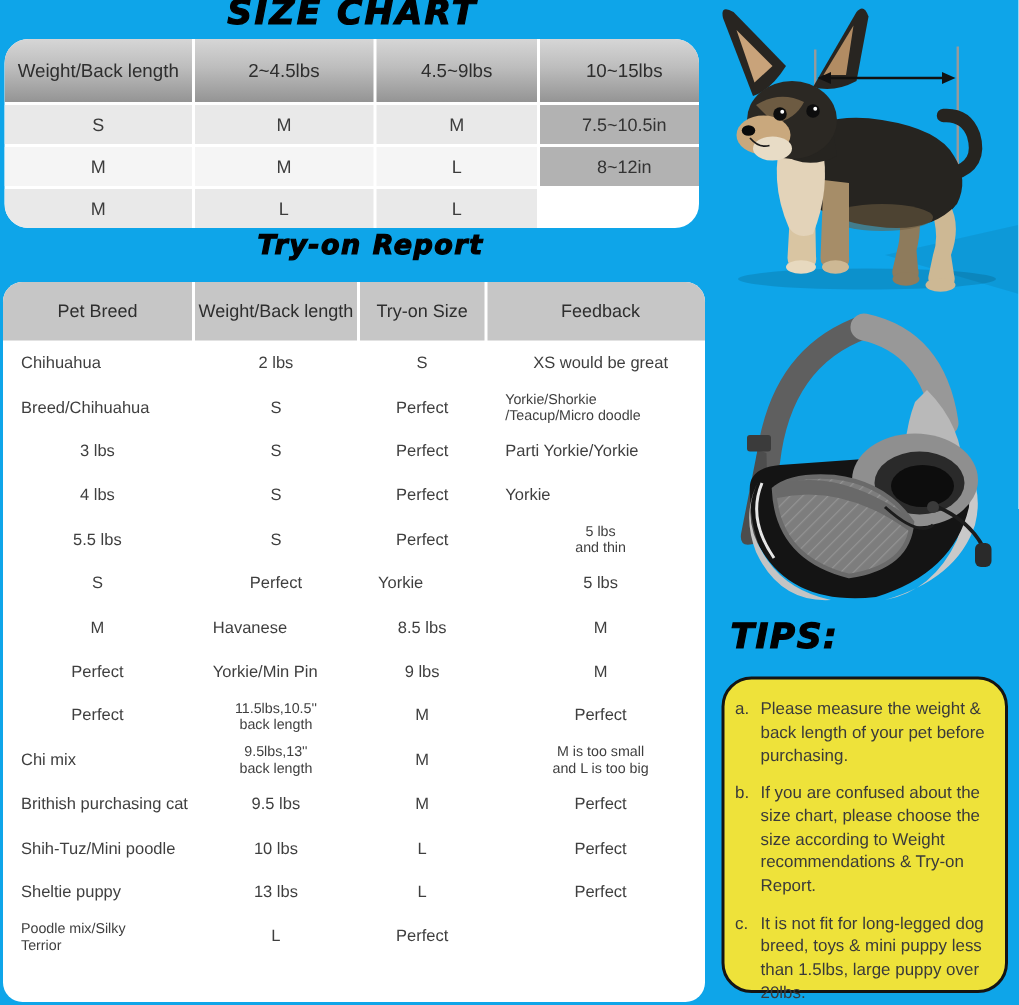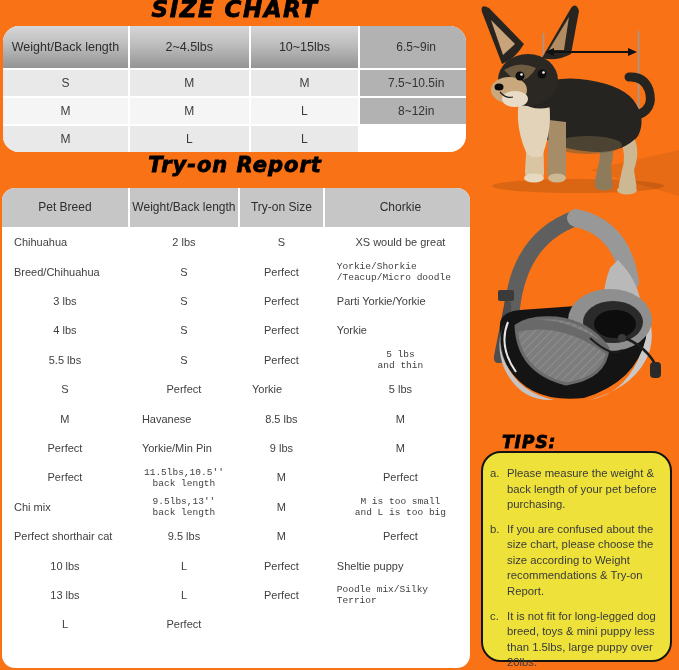--- a/index.html
+++ b/index.html
@@ -1,25 +1,25 @@
 <!DOCTYPE html>
 <html><head>
 <meta charset="utf-8">
 <style>
   html,body{margin:0;padding:0;background:#fff;}
-  .canvas{position:relative;width:679px;height:670px;background:#f97316;overflow:hidden;
+  .canvas{position:relative;width:679px;height:670px;background:#0ea5e9;overflow:hidden;
           font-family:"Liberation Sans","DejaVu Sans",sans-serif;color:#3c3c3c;}
 
   
   .big-title{position:absolute;text-align:center;font-family:"DejaVu Sans",sans-serif;
              font-weight:bold;font-style:italic;color:#000;-webkit-text-stroke:0.8px #000;
              letter-spacing:1.5px;white-space:nowrap;}
   .t-sizechart{left:0;top:-4px;width:470px;font-size:23px;}
-  .t-tryon{left:0;top:153px;width:470px;font-size:21px;letter-spacing:1px;}
-  .t-tips{left:487px;top:432px;width:120px;text-align:left;font-size:17px;letter-spacing:1px;margin-left:15px;}
+  .t-tryon{left:12px;top:153px;width:470px;font-size:18px;letter-spacing:1px;}
+  .t-tips{left:487px;top:412px;width:120px;text-align:left;font-size:23px;letter-spacing:1px;}
 
   
   .sc-table{position:absolute;left:3px;top:26px;width:463px;height:126px;
             display:grid;grid-template-columns:27% 25.6% 23.3% 24.1%;
             grid-template-rows:42px 1fr 1fr 1fr;gap:2px;background:#fff;
             border-radius:16px;overflow:hidden;}
   .cell{display:flex;align-items:center;justify-content:center;text-align:center;
         white-space:pre-line;line-height:1.2;}
   .sc-head{background:linear-gradient(180deg,#d6d6d6 0%,#bdbdbd 45%,#949494 100%);
            font-size:12.5px;color:#2e2e2e;}
@@ -28,21 +28,21 @@
   .sc-val-b{background:#f5f5f5;font-size:12px;}
 
   
   .tr-table{position:absolute;left:2px;top:188px;width:468px;height:480px;
             display:grid;grid-template-columns:26.9% 23.1% 17.7% 32.3%;
             grid-template-rows:39px repeat(15,1fr);gap:2px;background:#fff;
             border-radius:13px;overflow:hidden;}
   .tr-head{background:#c6c6c6;font-size:12px;color:#2e2e2e;}
   .tr-cell{font-size:11px;color:#3f3f3f;}
   .tr-breed{justify-content:flex-start;text-align:left;padding-left:12px;font-size:11px;}
-  .small{font-size:9.5px !important;line-height:1.2;font-family:Liberation Mono, monospace;}
+  .small{font-size:9.5px !important;line-height:1.2;}
 
   
   .dog-fig{position:absolute;left:470px;top:0;width:209px;height:196px;}
   .bag-fig{position:absolute;left:472px;top:198px;width:206px;height:215px;}
 
   
   .tips-box{position:absolute;left:481px;top:451px;width:191px;height:211px;box-sizing:border-box;
             background:#eee23a;border:2.5px solid #141414;border-radius:20px;
             padding:13px 8px 8px 7px;}
   .tip{display:flex;gap:4px;margin-bottom:9px;font-size:11.3px;color:#3a3a3a;line-height:1.38;}
@@ -51,42 +51,42 @@
 </head>
 <body>
 
 <div class="canvas">
 
   <div class="big-title t-sizechart">SIZE CHART</div>
 
   <div class="sc-table" id="sc-table">
       <div class="cell sc-head">Weight/Back length</div>
       <div class="cell sc-head">2~4.5lbs</div>
+      <div class="cell sc-head">4.5~9lbs</div>
       <div class="cell sc-head">10~15lbs</div>
-      <div class="cell sc-rowlabel">6.5~9in</div>
       <div class="cell sc-val-a">S</div>
       <div class="cell sc-val-a">M</div>
       <div class="cell sc-val-a">M</div>
       <div class="cell sc-rowlabel">7.5~10.5in</div>
       <div class="cell sc-val-b">M</div>
       <div class="cell sc-val-b">M</div>
       <div class="cell sc-val-b">L</div>
       <div class="cell sc-rowlabel">8~12in</div>
       <div class="cell sc-val-a">M</div>
       <div class="cell sc-val-a">L</div>
       <div class="cell sc-val-a">L</div>
     </div>
 
   <div class="big-title t-tryon">Try-on Report</div>
 
   <div class="tr-table" id="tr-table">
       <div class="cell tr-head">Pet Breed</div>
       <div class="cell tr-head">Weight/Back length</div>
       <div class="cell tr-head">Try-on Size</div>
-      <div class="cell tr-head">Chorkie</div>
+      <div class="cell tr-head">Feedback</div>
       <div class="cell tr-cell tr-breed c1 row-a">Chihuahua</div>
       <div class="cell tr-cell c2 row-a">2 lbs</div>
       <div class="cell tr-cell c3 row-a">S</div>
       <div class="cell tr-cell c4 row-a">XS would be great</div>
       <div class="cell tr-cell tr-breed c1 row-b">Breed/Chihuahua</div>
       <div class="cell tr-cell c3 row-b">S</div>
       <div class="cell tr-cell c4 row-b">Perfect</div>
       <div class="cell tr-cell tr-breed c1 row-a small">Yorkie/Shorkie
 /Teacup/Micro doodle</div>
       <div class="cell tr-cell c2 row-a">3 lbs</div>
@@ -118,24 +118,25 @@
       <div class="cell tr-cell c2 row-b small">11.5lbs,10.5''
 back length</div>
       <div class="cell tr-cell c3 row-b">M</div>
       <div class="cell tr-cell c4 row-b">Perfect</div>
       <div class="cell tr-cell tr-breed c1 row-a">Chi mix</div>
       <div class="cell tr-cell c2 row-a small">9.5lbs,13''
 back length</div>
       <div class="cell tr-cell c3 row-a">M</div>
       <div class="cell tr-cell c4 row-a small">M is too small
 and L is too big</div>
-      <div class="cell tr-cell tr-breed c1 row-b">Perfect shorthair cat</div>
+      <div class="cell tr-cell tr-breed c1 row-b">Brithish purchasing cat</div>
       <div class="cell tr-cell c2 row-b">9.5 lbs</div>
       <div class="cell tr-cell c3 row-b">M</div>
       <div class="cell tr-cell c4 row-b">Perfect</div>
+      <div class="cell tr-cell tr-breed c1 row-a">Shih-Tuz/Mini poodle</div>
       <div class="cell tr-cell c2 row-a">10 lbs</div>
       <div class="cell tr-cell c3 row-a">L</div>
       <div class="cell tr-cell c4 row-a">Perfect</div>
       <div class="cell tr-cell tr-breed c1 row-b">Sheltie puppy</div>
       <div class="cell tr-cell c2 row-b">13 lbs</div>
       <div class="cell tr-cell c3 row-b">L</div>
       <div class="cell tr-cell c4 row-b">Perfect</div>
       <div class="cell tr-cell tr-breed c1 row-a small">Poodle mix/Silky
  Terrior</div>
       <div class="cell tr-cell c3 row-a">L</div>

